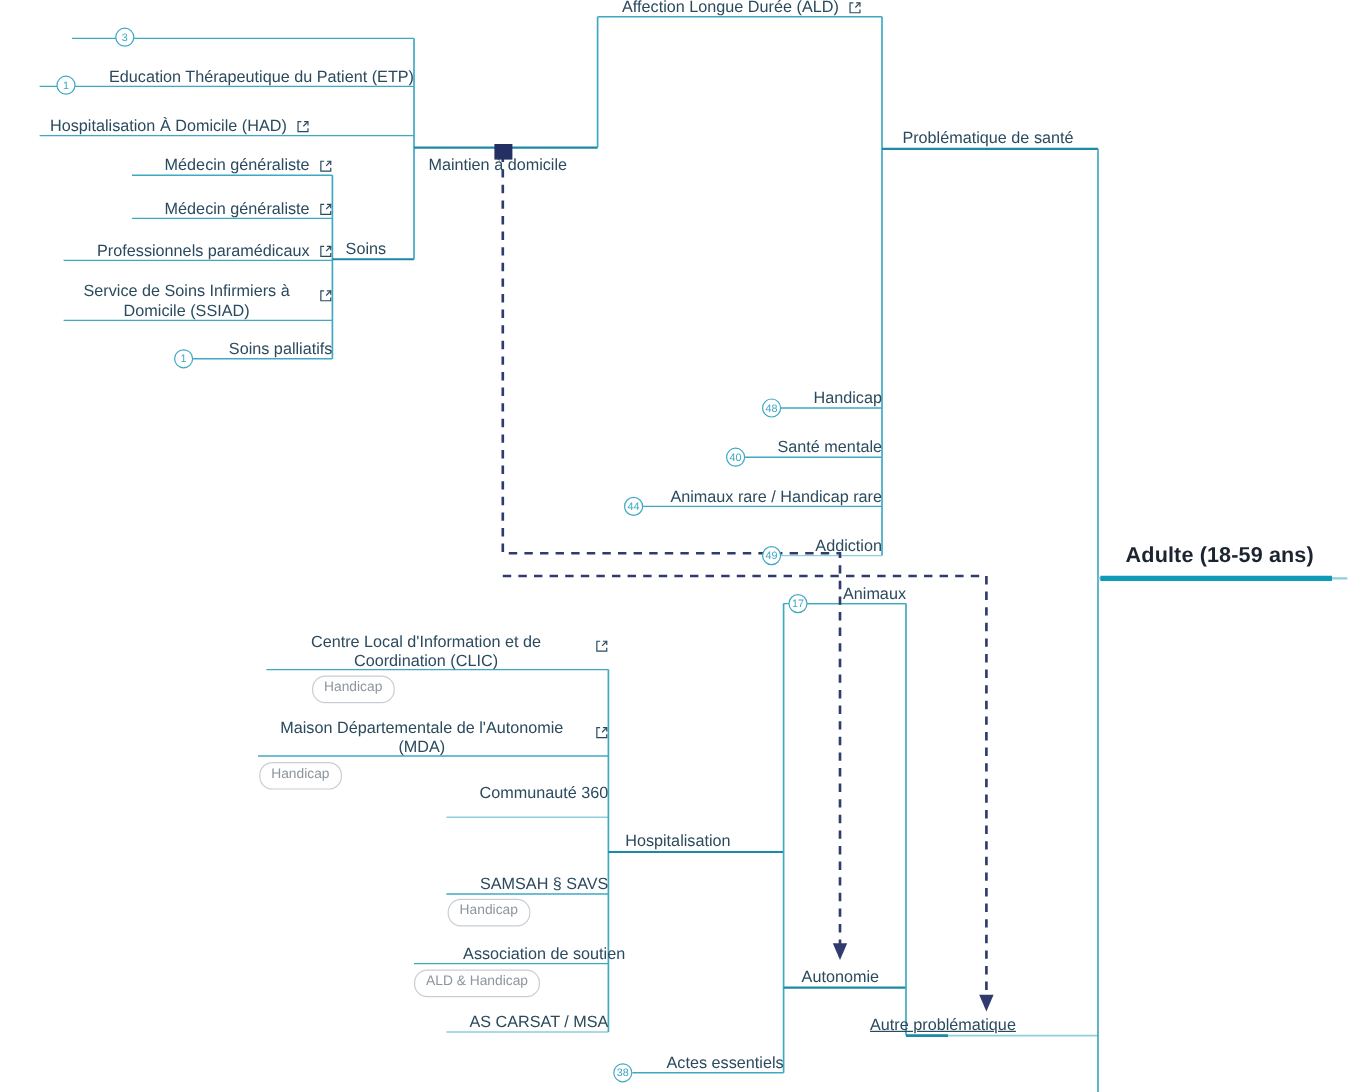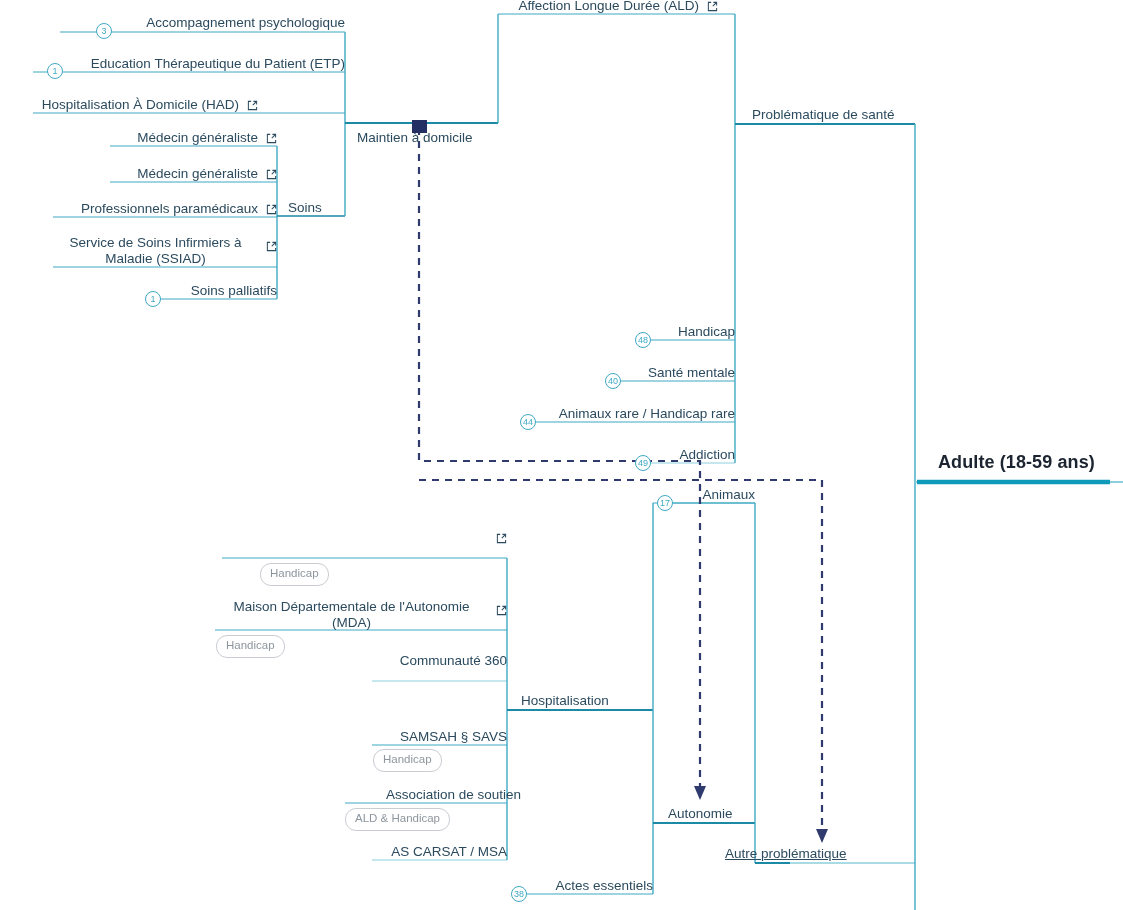--- a/index.html
+++ b/index.html
@@ -185,42 +185,39 @@
     <span class="ext">
       <svg viewBox="0 0 12 12">
           <path d="M4.5,1.5 H1.5 V10.5 H10.5 V7.5" fill="none" stroke="#2b4a5e" stroke-width="1.1"></path>
           <path d="M7,1.5 H10.5 V5" fill="none" stroke="#2b4a5e" stroke-width="1.1"></path>
           <path d="M10.5,1.5 L6.3,5.7" fill="none" stroke="#2b4a5e" stroke-width="1.1"></path>
         </svg>
     </span>
   </div>
 
   <div class="node ra wrap" style="left:53px;top:228px;width:224px;height:38px;align-items:flex-end;">
-    <span class="lbl" style="text-align:center;flex:1;">Service de Soins Infirmiers à Maladie (SSIAD)</span>
+    <span class="lbl" style="text-align:center;flex:1;">Service de Soins Infirmiers à Domicile (SSIAD)</span>
     <span class="ext" style="align-self:center;">
       <svg viewBox="0 0 12 12">
           <path d="M4.5,1.5 H1.5 V10.5 H10.5 V7.5" fill="none" stroke="#2b4a5e" stroke-width="1.1"></path>
           <path d="M7,1.5 H10.5 V5" fill="none" stroke="#2b4a5e" stroke-width="1.1"></path>
           <path d="M10.5,1.5 L6.3,5.7" fill="none" stroke="#2b4a5e" stroke-width="1.1"></path>
         </svg>
     </span>
   </div>
 
   <div class="node ra" style="left:160px;top:279px;width:117px;height:19px;">
     <span class="lbl">Soins palliatifs</span>
   </div>
   <div class="badge" style="left:145px;top:291px;">1</div>
 
   <div class="node la" style="left:288px;top:196px;width:60px;height:19px;">
     <span class="lbl">Soins</span>
   </div>
 
-  <div class="node ra" style="left:60px;top:11px;width:285px;height:19px;">
-    <span class="lbl">Accompagnement psychologique</span>
-  </div>
   <div class="badge" style="left:96px;top:23px;">3</div>
 
   <div class="node ra" style="left:33px;top:52px;width:312px;height:19px;">
     <span class="lbl">Education Thérapeutique du Patient (ETP)</span>
   </div>
   <div class="badge" style="left:47px;top:63px;">1</div>
 
   <div class="node ra" style="left:33px;top:93px;width:225px;height:19px;">
     <span class="lbl">Hospitalisation À Domicile (HAD)</span>
     <span class="ext">
@@ -270,20 +267,21 @@
     <span class="lbl">Addiction</span>
   </div>
   <div class="badge" style="left:635px;top:455px;">49</div>
 
   <div class="node ra" style="left:670px;top:483px;width:85px;height:19px;">
     <span class="lbl">Animaux</span>
   </div>
   <div class="badge" style="left:657px;top:495px;">17</div>
 
   <div class="node ra wrap" style="left:222px;top:520px;width:285px;height:38px;">
+    <span class="lbl" style="text-align:center;flex:1;">Centre Local d'Information et de Coordination (CLIC)</span>
     <span class="ext" style="align-self:center;">
       <svg viewBox="0 0 12 12">
           <path d="M4.5,1.5 H1.5 V10.5 H10.5 V7.5" fill="none" stroke="#2b4a5e" stroke-width="1.1"></path>
           <path d="M7,1.5 H10.5 V5" fill="none" stroke="#2b4a5e" stroke-width="1.1"></path>
           <path d="M10.5,1.5 L6.3,5.7" fill="none" stroke="#2b4a5e" stroke-width="1.1"></path>
         </svg>
     </span>
   </div>
   <div class="chip" style="left:260px;top:563px;">Handicap</div>
 

